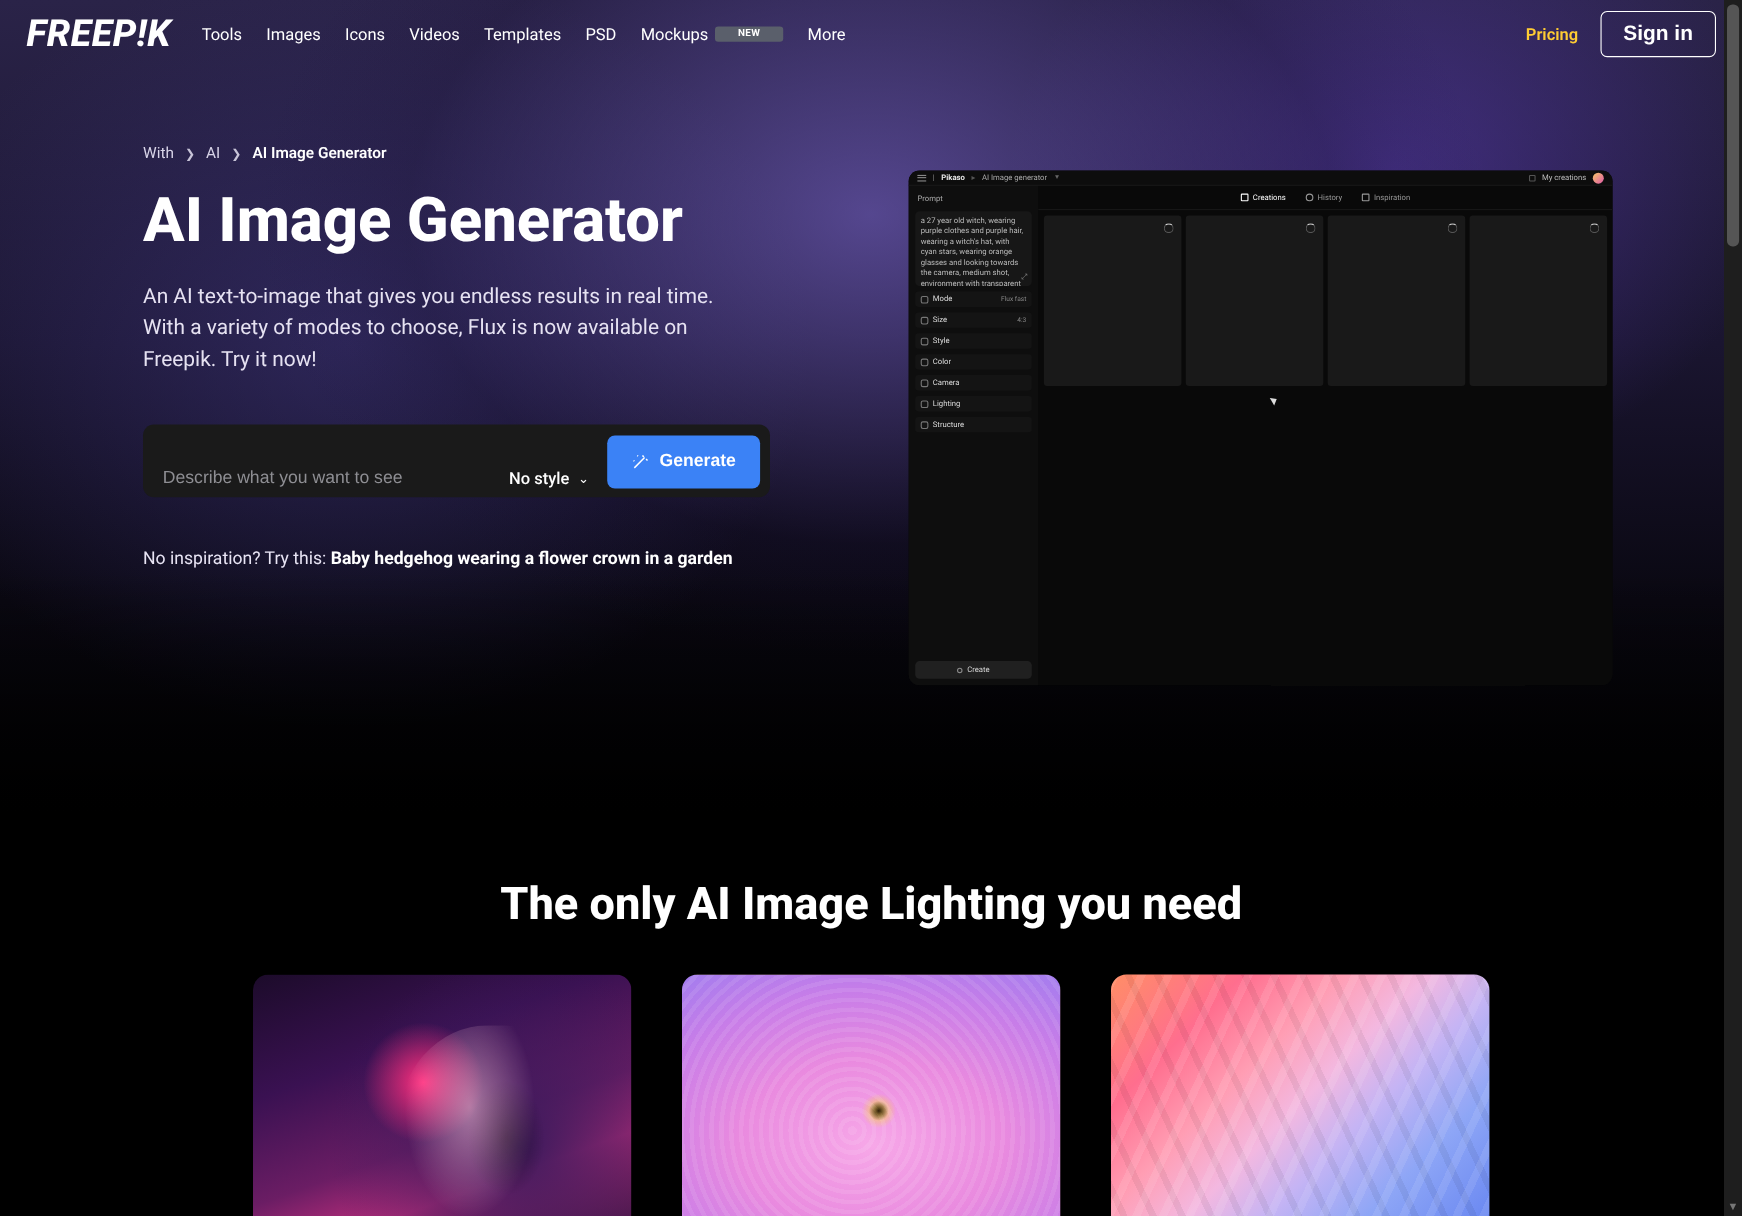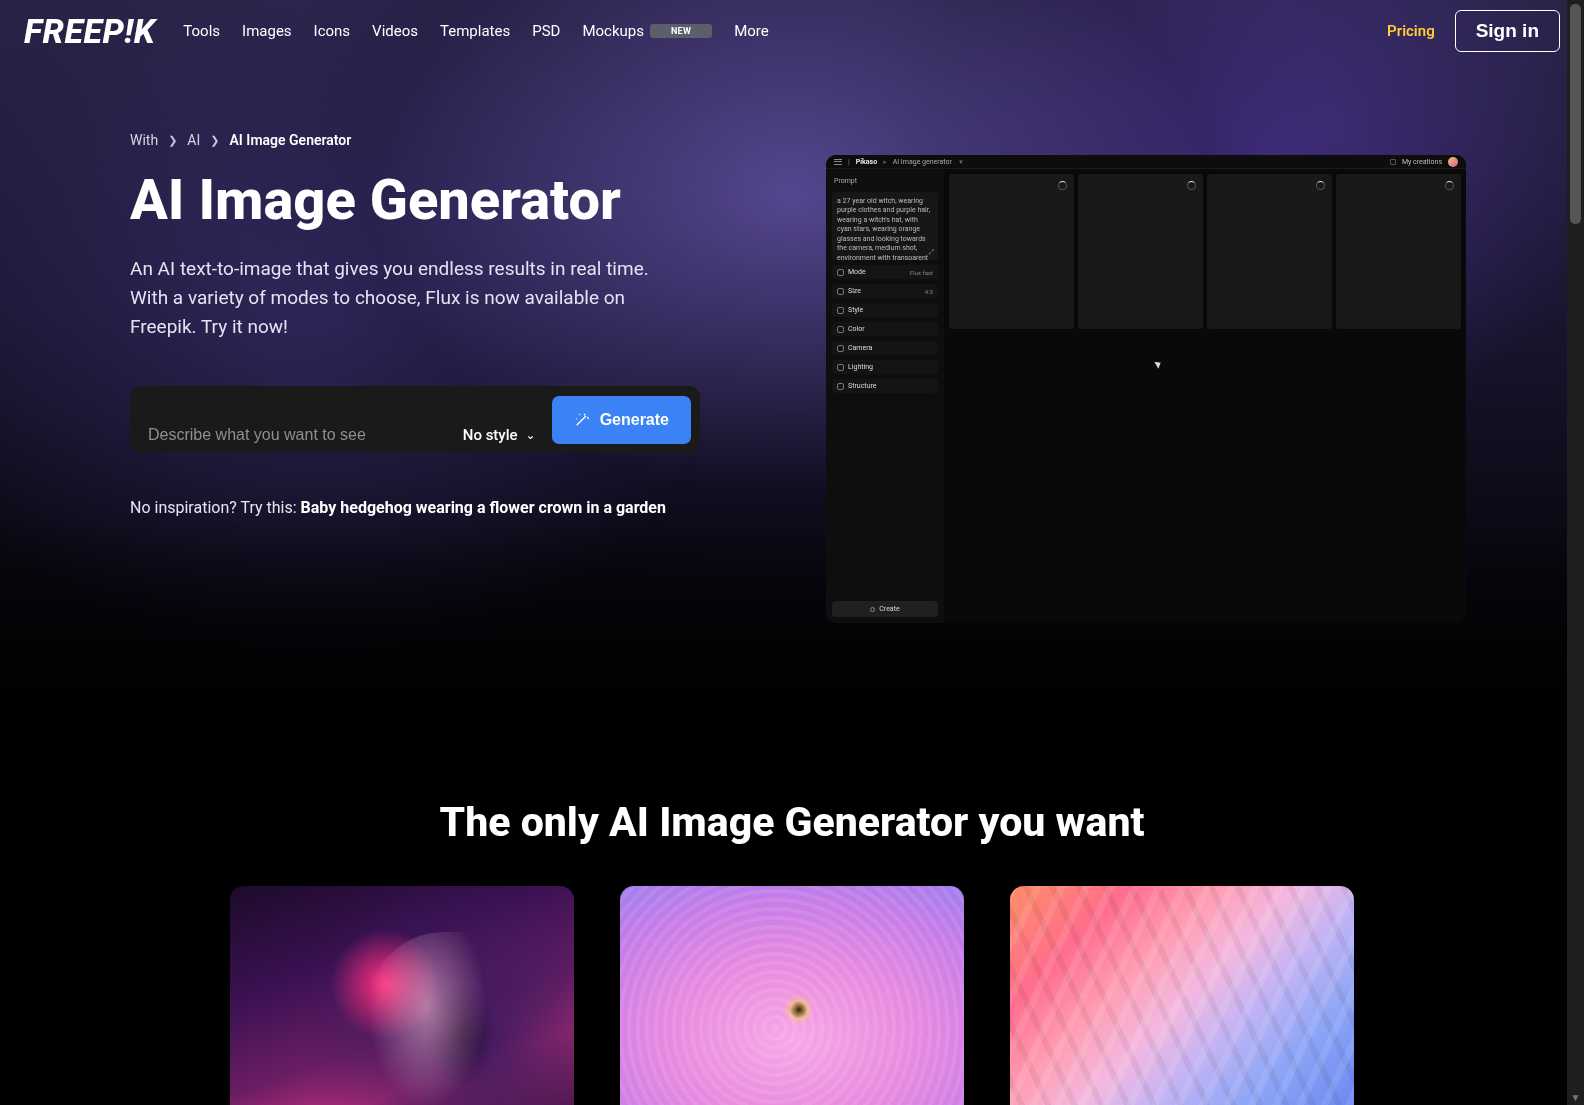--- a/index.html
+++ b/index.html
@@ -379,20 +379,34 @@
           <span class="r"></span>
         </div>
 
         <div class="create-btn">
           <span class="dot"></span>
           <span>Create</span>
         </div>
       </div>
 
       <div class="app-main">
+        <div class="app-tabs">
+          <div class="app-tab active">
+            <span class="ti"></span>
+            <span>Creations</span>
+          </div>
+          <div class="app-tab">
+            <span class="ti" style="border-radius:50%"></span>
+            <span>History</span>
+          </div>
+          <div class="app-tab">
+            <span class="ti"></span>
+            <span>Inspiration</span>
+          </div>
+        </div>
         <div class="gen-grid">
           <div class="gen-cell">
               <div class="spinner"></div>
             </div>
           <div class="gen-cell">
               <div class="spinner"></div>
             </div>
           <div class="gen-cell">
               <div class="spinner"></div>
             </div>
@@ -401,21 +415,21 @@
             </div>
         </div>
         <div class="cursor-dot" style="left:330px; top:205px;"></div>
       </div>
     </div>
   </div>
 
 </div>
 
 <div class="section2">
-  <h2>The only AI Image Generator you want</h2>
+  <h2>The only AI Image Lighting you need</h2>
   <div class="card-row">
     <div class="card cyborg"></div>
     <div class="card snake"></div>
     <div class="card feathers"></div>
   </div>
 </div>
 
 <div class="page-scrollbar">
   <div class="thumb"></div>
   <div class="arrow bottom">▼</div>

